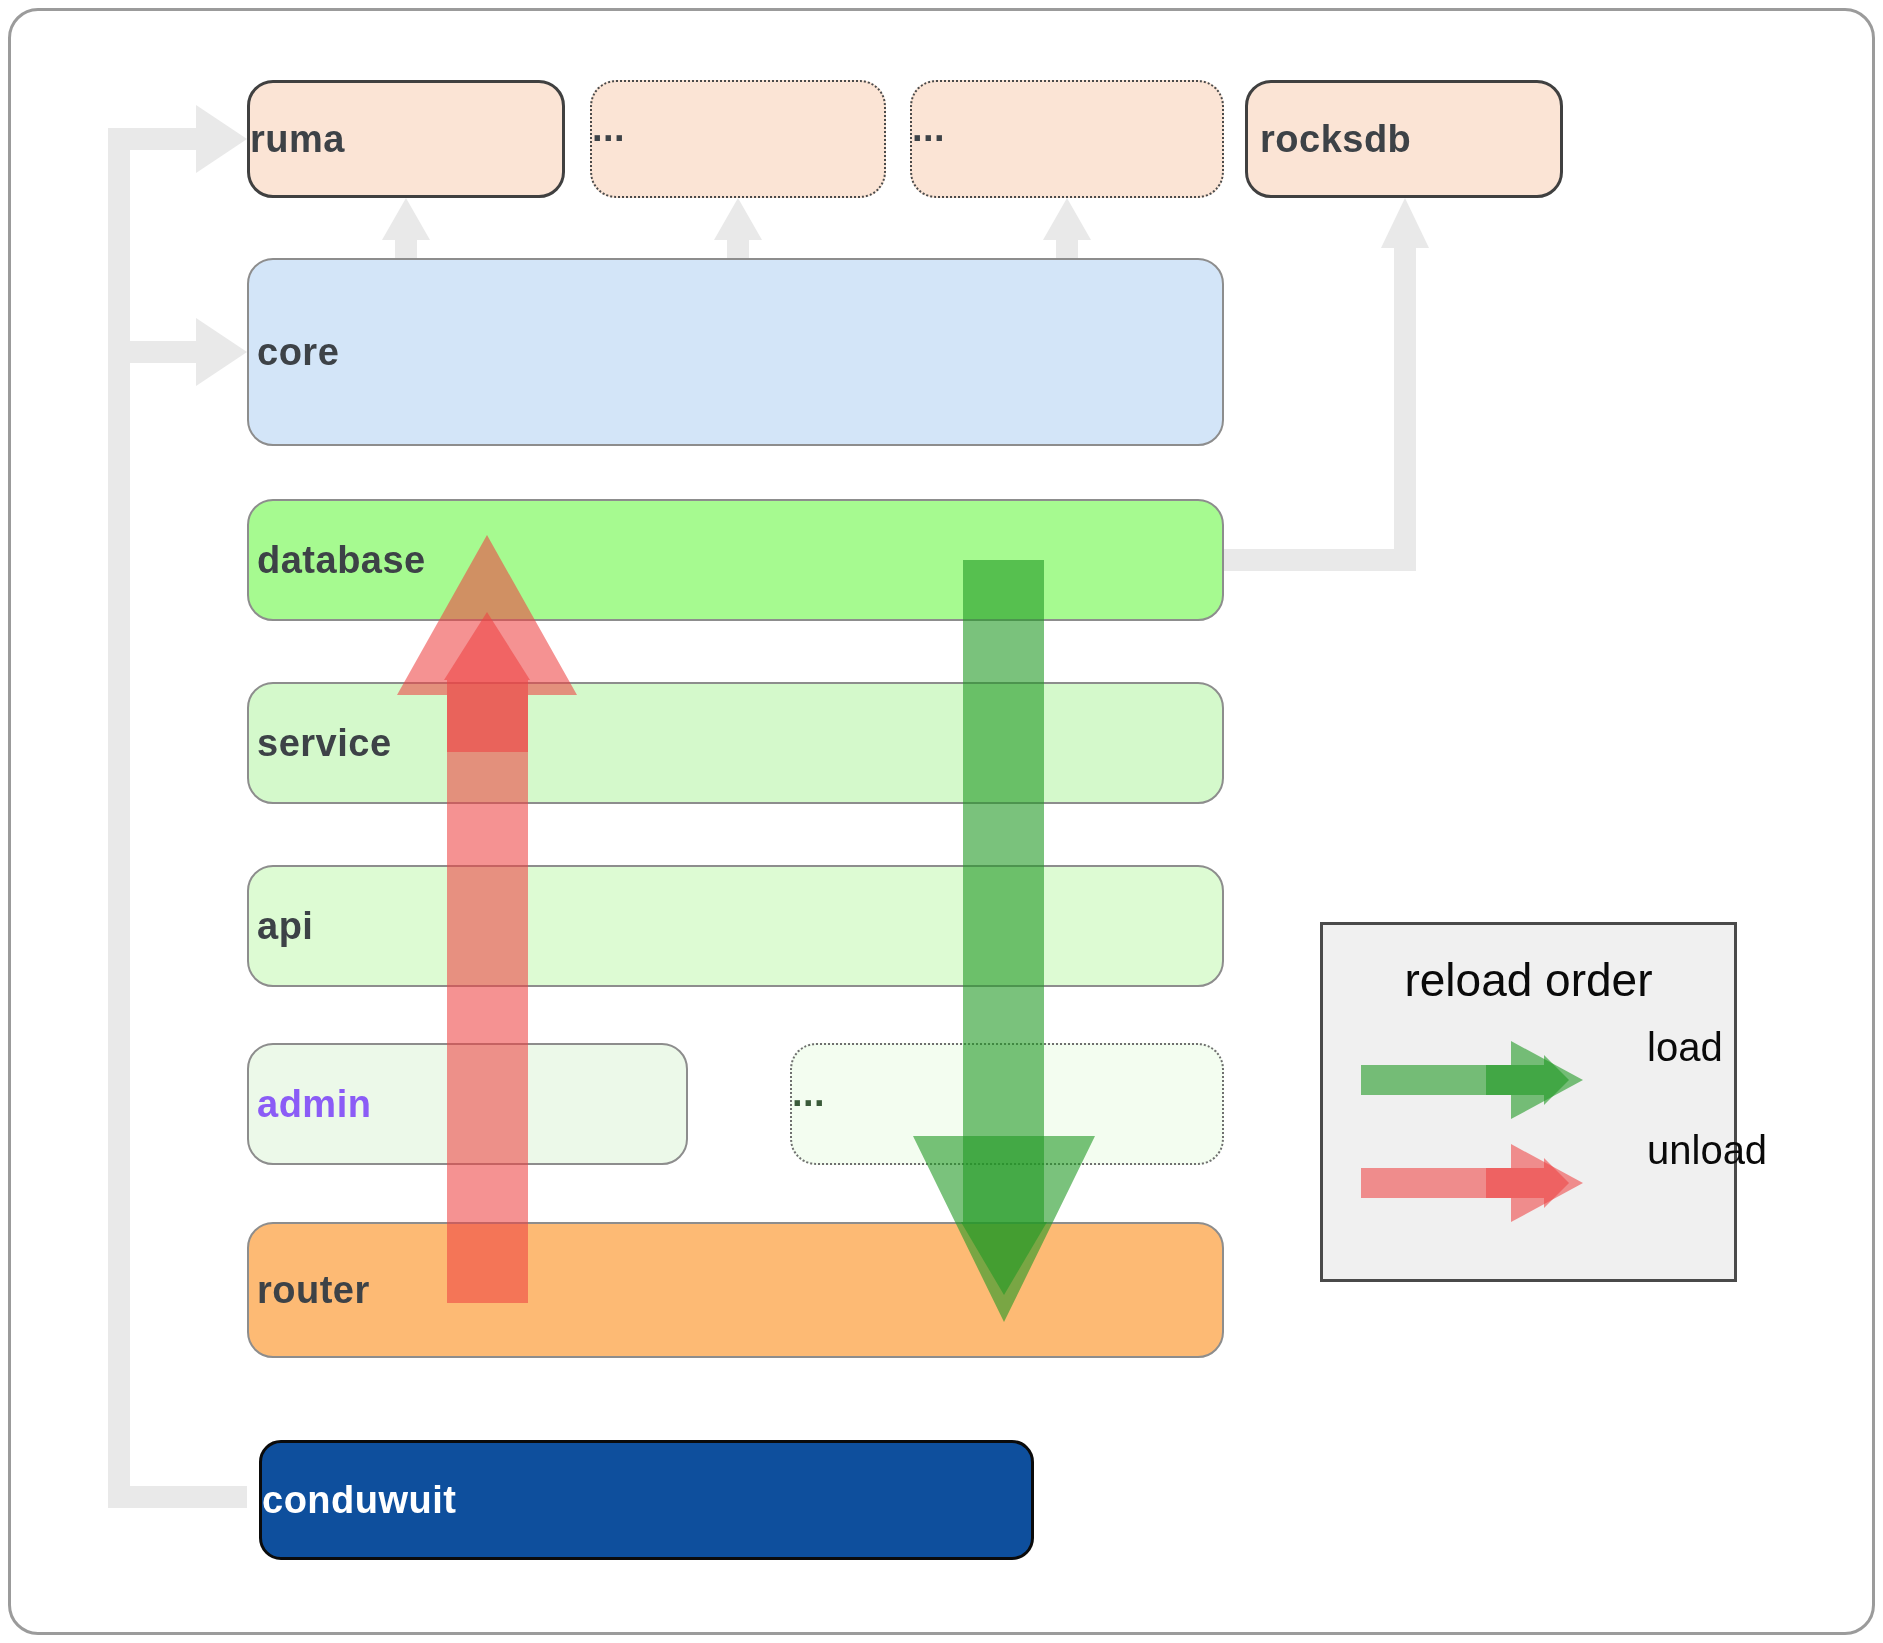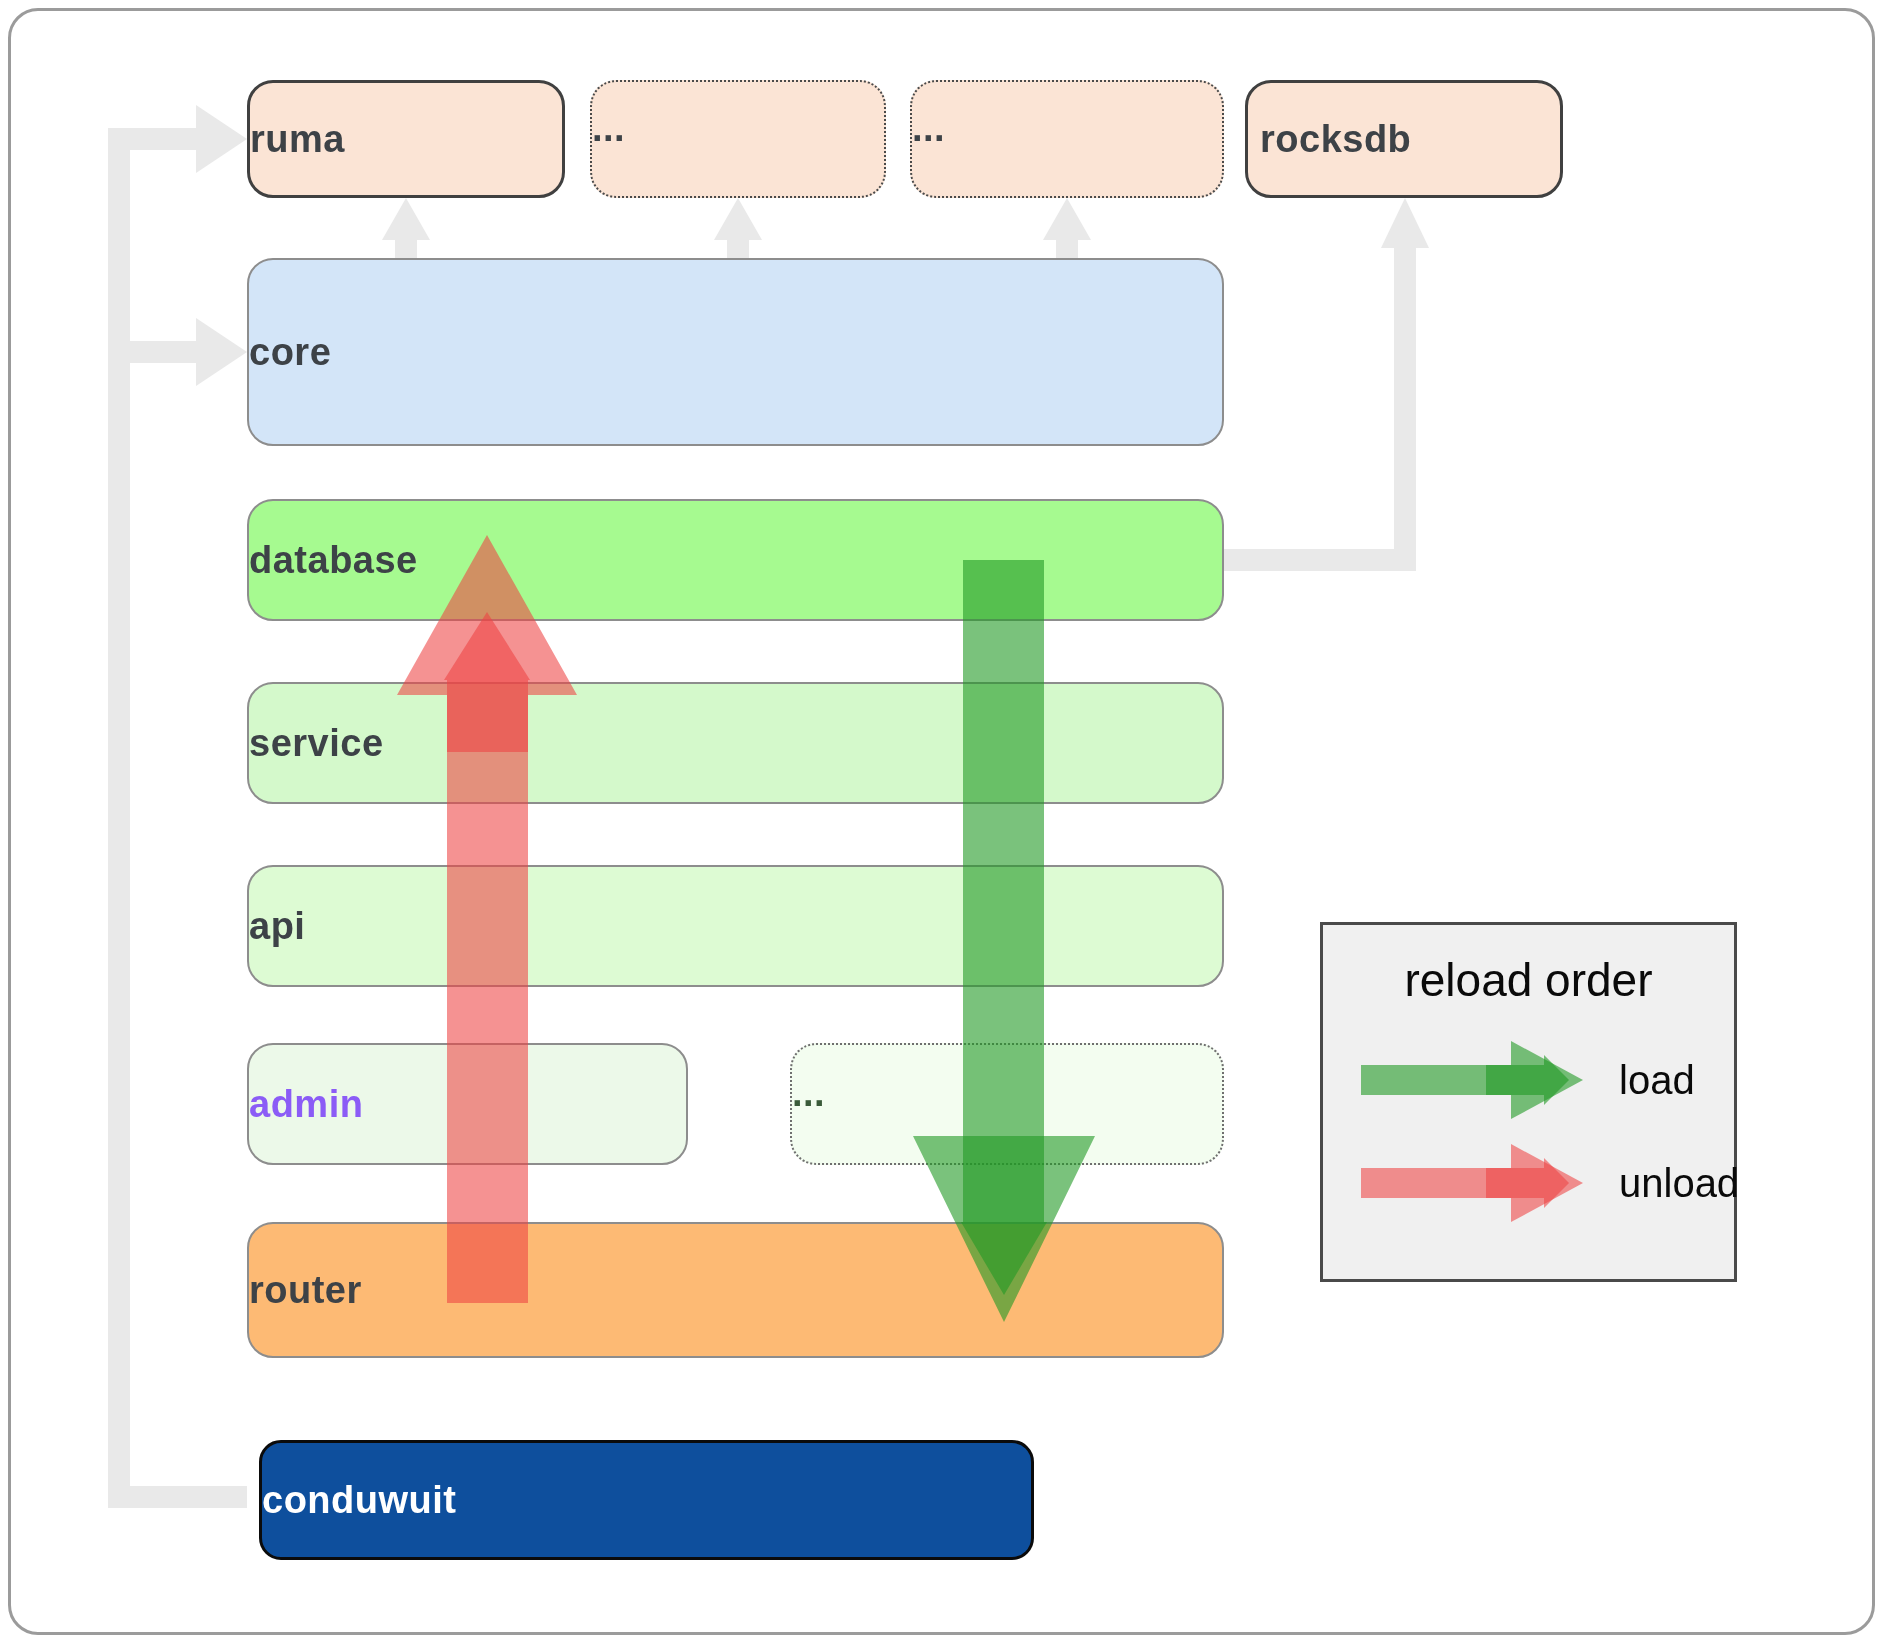--- a/index.html
+++ b/index.html
@@ -16,33 +16,33 @@
   .layer-over{z-index:3;}
   .node{
     position:absolute;z-index:2;display:flex;align-items:center;justify-content:flex-start;
     box-sizing:border-box;border-radius:26px;
   }
   .node .lbl{
     font-size:38px;font-weight:bold;color:#3d4247;letter-spacing:0.5px;
   }
   .solid-dark{border:3px solid #404040;}
   .dotted{border:2px dotted #4a4a4a;}
-  .soft{border:2px solid #8d8d8d;}
+  .soft{border:2px solid #8d8d8d;padding-left:8px;}
   .dots{transform:translateY(-26%);letter-spacing:2px;}
   .conduwuit-box{border:3px solid #0b0b0b;border-radius:22px;}
   .conduwuit-box .lbl{color:#ffffff;font-size:38px;}
   #legend{
     position:absolute;left:1320px;top:922px;width:417px;height:360px;z-index:2;
     box-sizing:border-box;border:3px solid #4a4a4a;background:#f0f0f0;
   }
   #legend .legend-title{
     position:absolute;left:0;top:28px;width:100%;text-align:center;
     font-size:46px;color:#0a0a0a;
   }
-  .legend-row{position:absolute;left:28px;width:360px;height:110px;display:flex;align-items:center;}
+  .legend-row{position:absolute;left:28px;width:360px;height:110px;display:flex;gap:28px;}
   .legend-row svg{width:250px;height:110px;flex:0 0 auto;}
   .legend-row .legend-label{font-size:40px;color:#0a0a0a;margin-left:18px;}
 </style>
 </head>
 <body>
 
 <div id="stage">
   <div id="frame"></div>
 
   <svg class="layer layer-under" viewBox="0 0 1883 1643">

